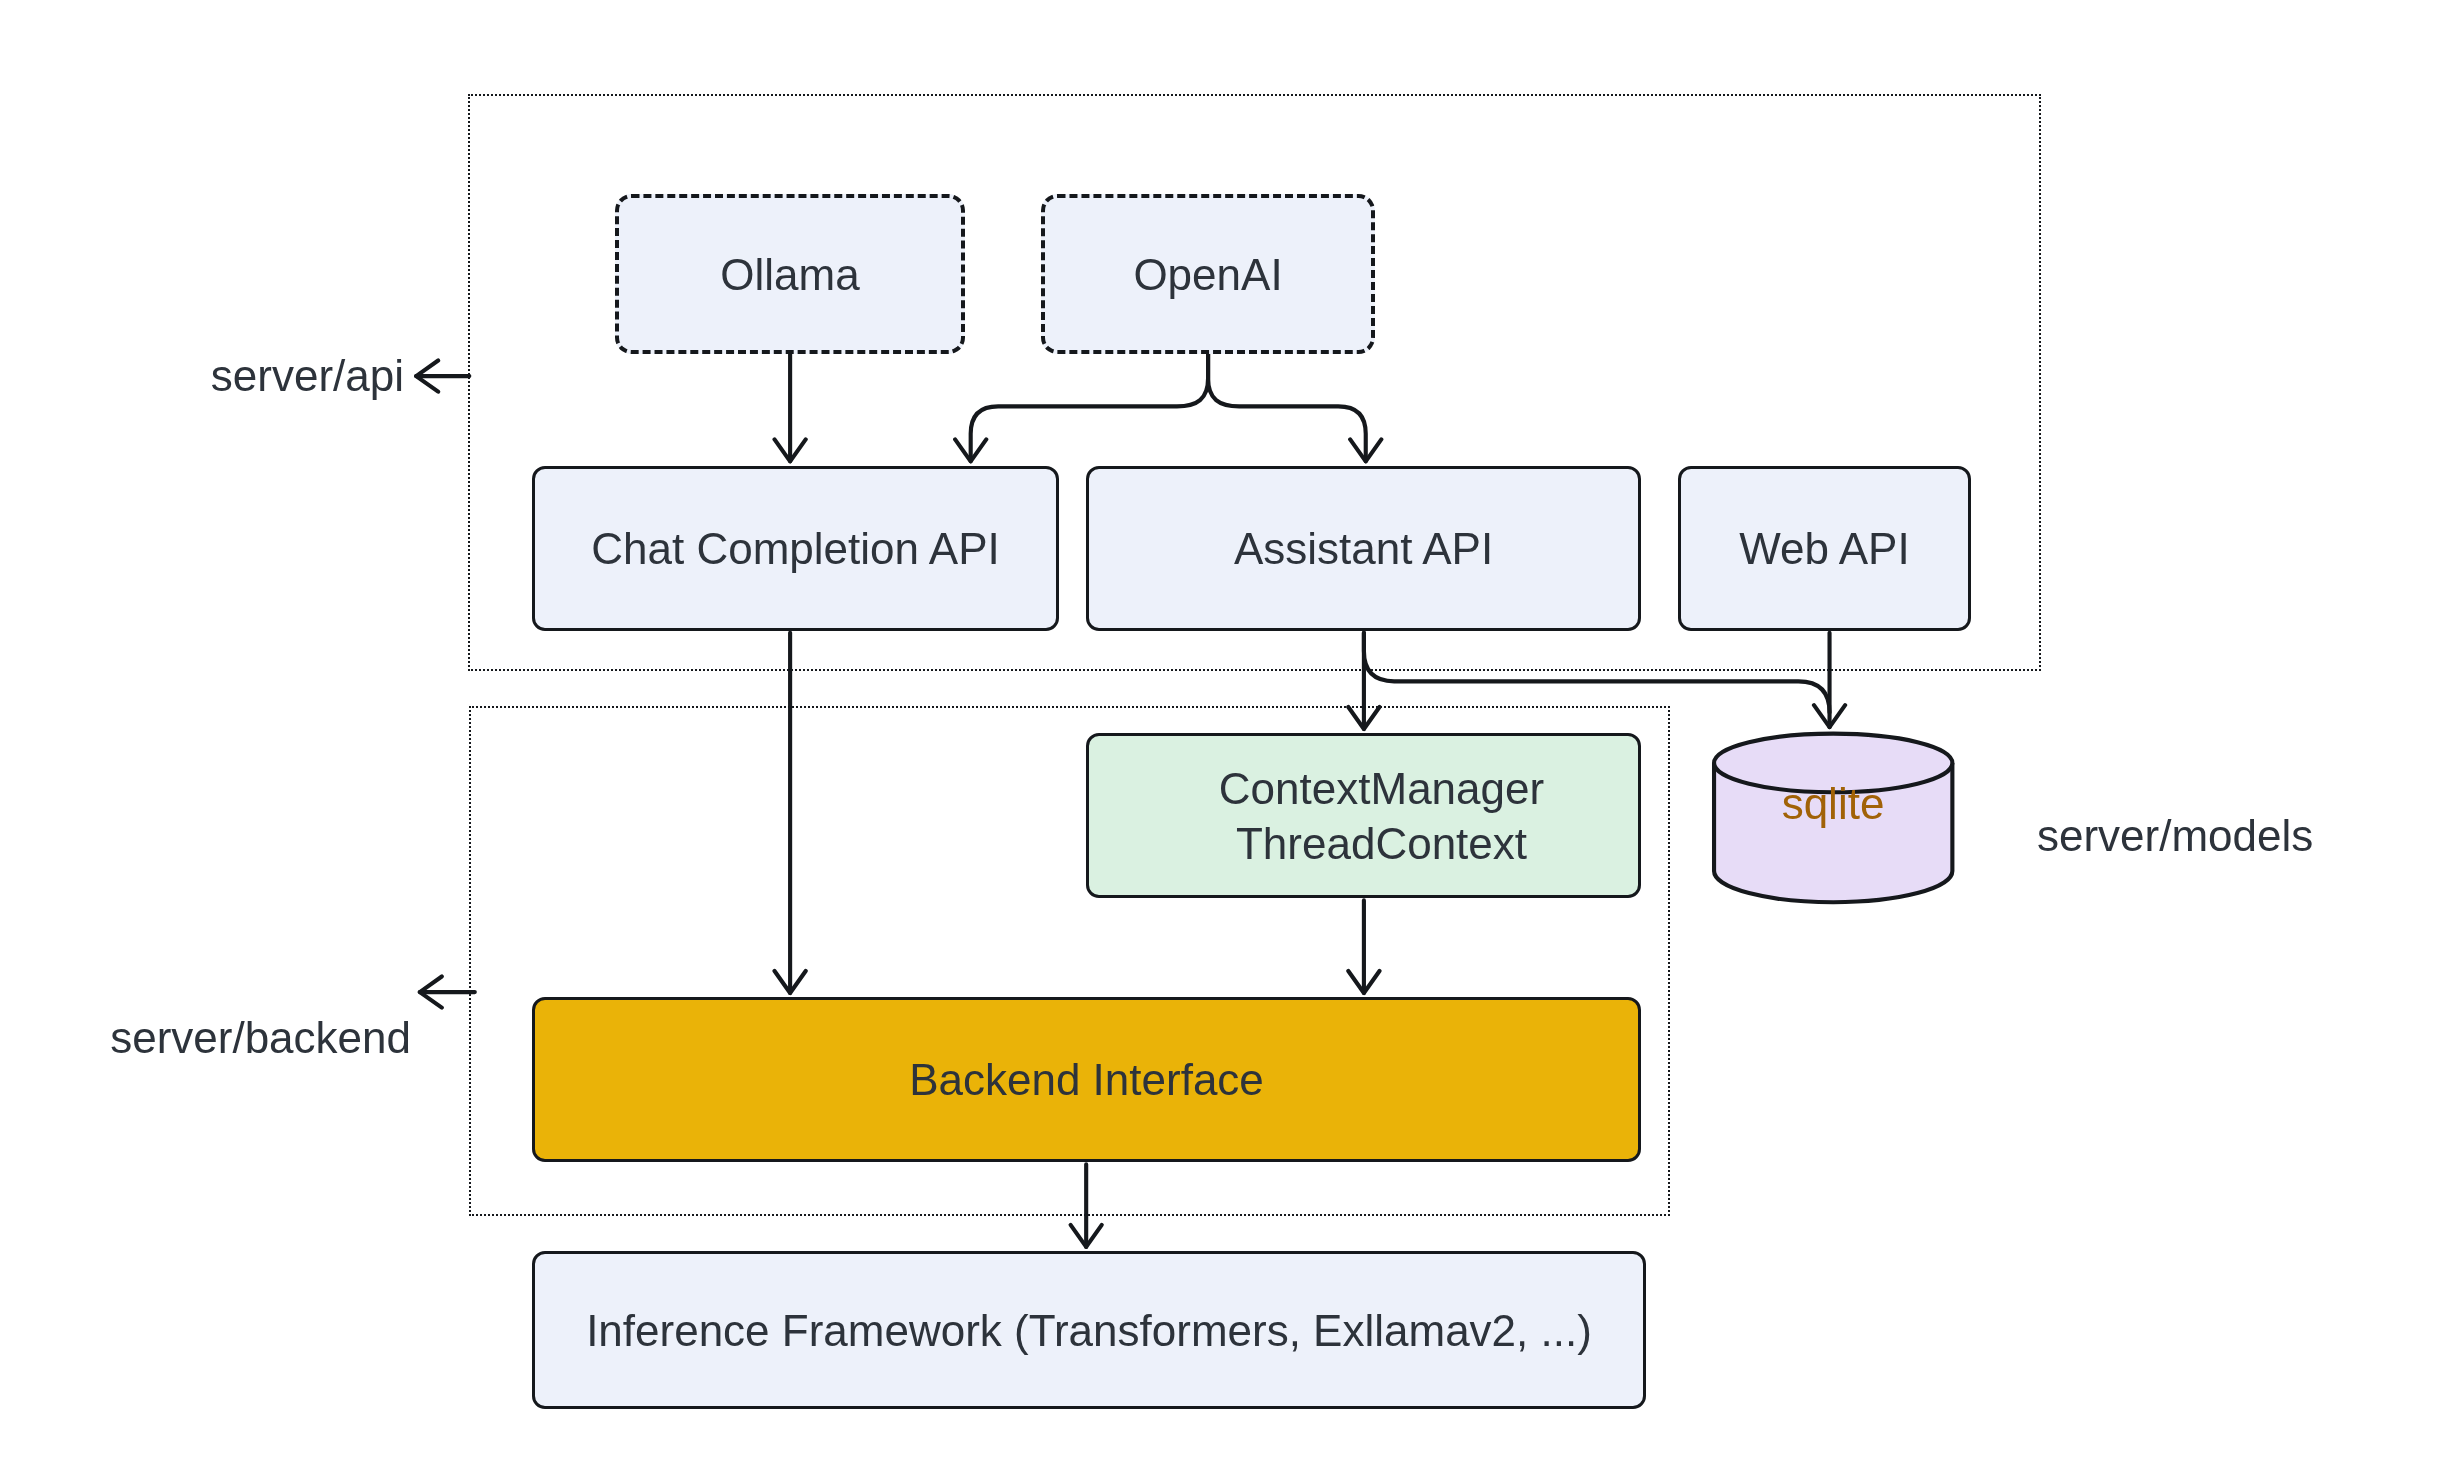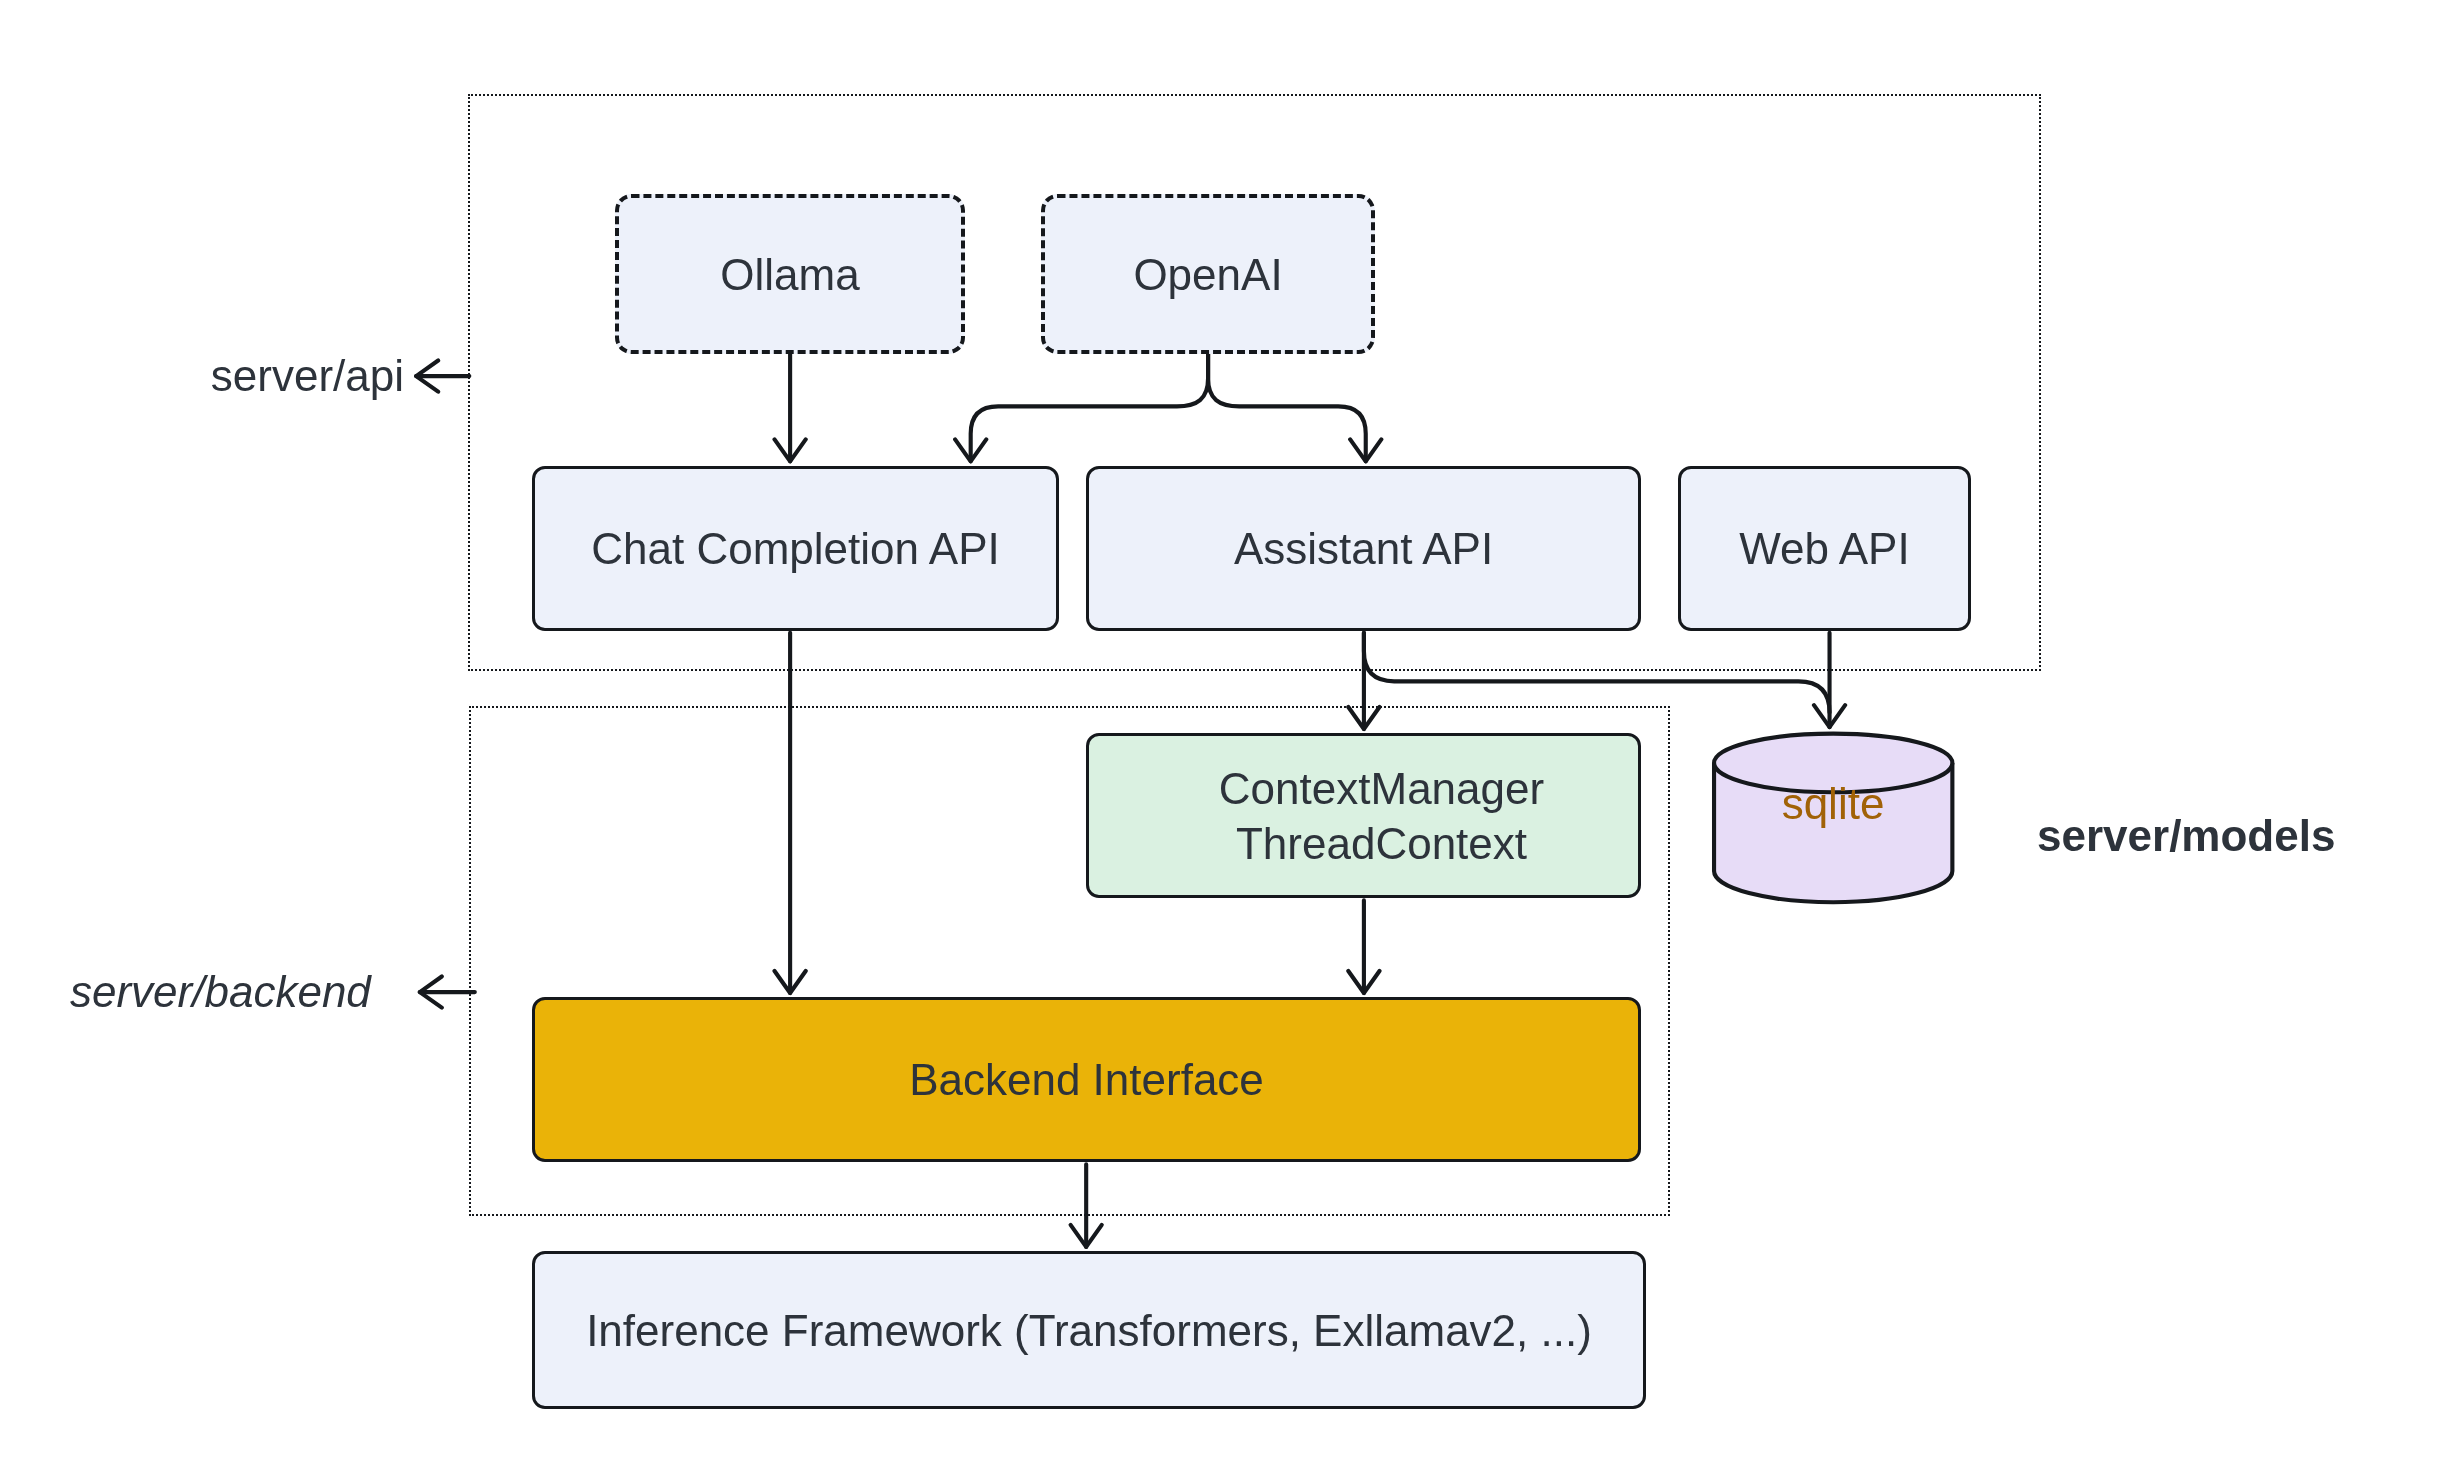--- a/index.html
+++ b/index.html
@@ -65,22 +65,22 @@
 
   .outside-label {
     position: absolute;
     font-size: 44px;
     line-height: 51px;
     height: 51px;
     color: #2d333b;
     white-space: nowrap;
   }
   #l-api     { left: 138px;  top: 350px;  width: 266px; text-align: right; }
-  #l-backend { left: 70px;   top: 966px; width: 341px; text-align: left; font-style: italic; }
-  #l-models  { left: 2037px; top: 810px;  width: 348px; text-align: left; font-weight: bold; }
+  #l-backend { left: 70px;   top: 1012px; width: 341px; text-align: right; }
+  #l-models  { left: 2037px; top: 810px;  width: 348px; text-align: left; }
 </style>
 </head>
 <body>
 
 <div class="canvas">
 
   <div class="group" id="g-api"></div>
   <div class="group" id="g-backend"></div>
 
   <svg class="edges" viewBox="0 0 2686 1614">

